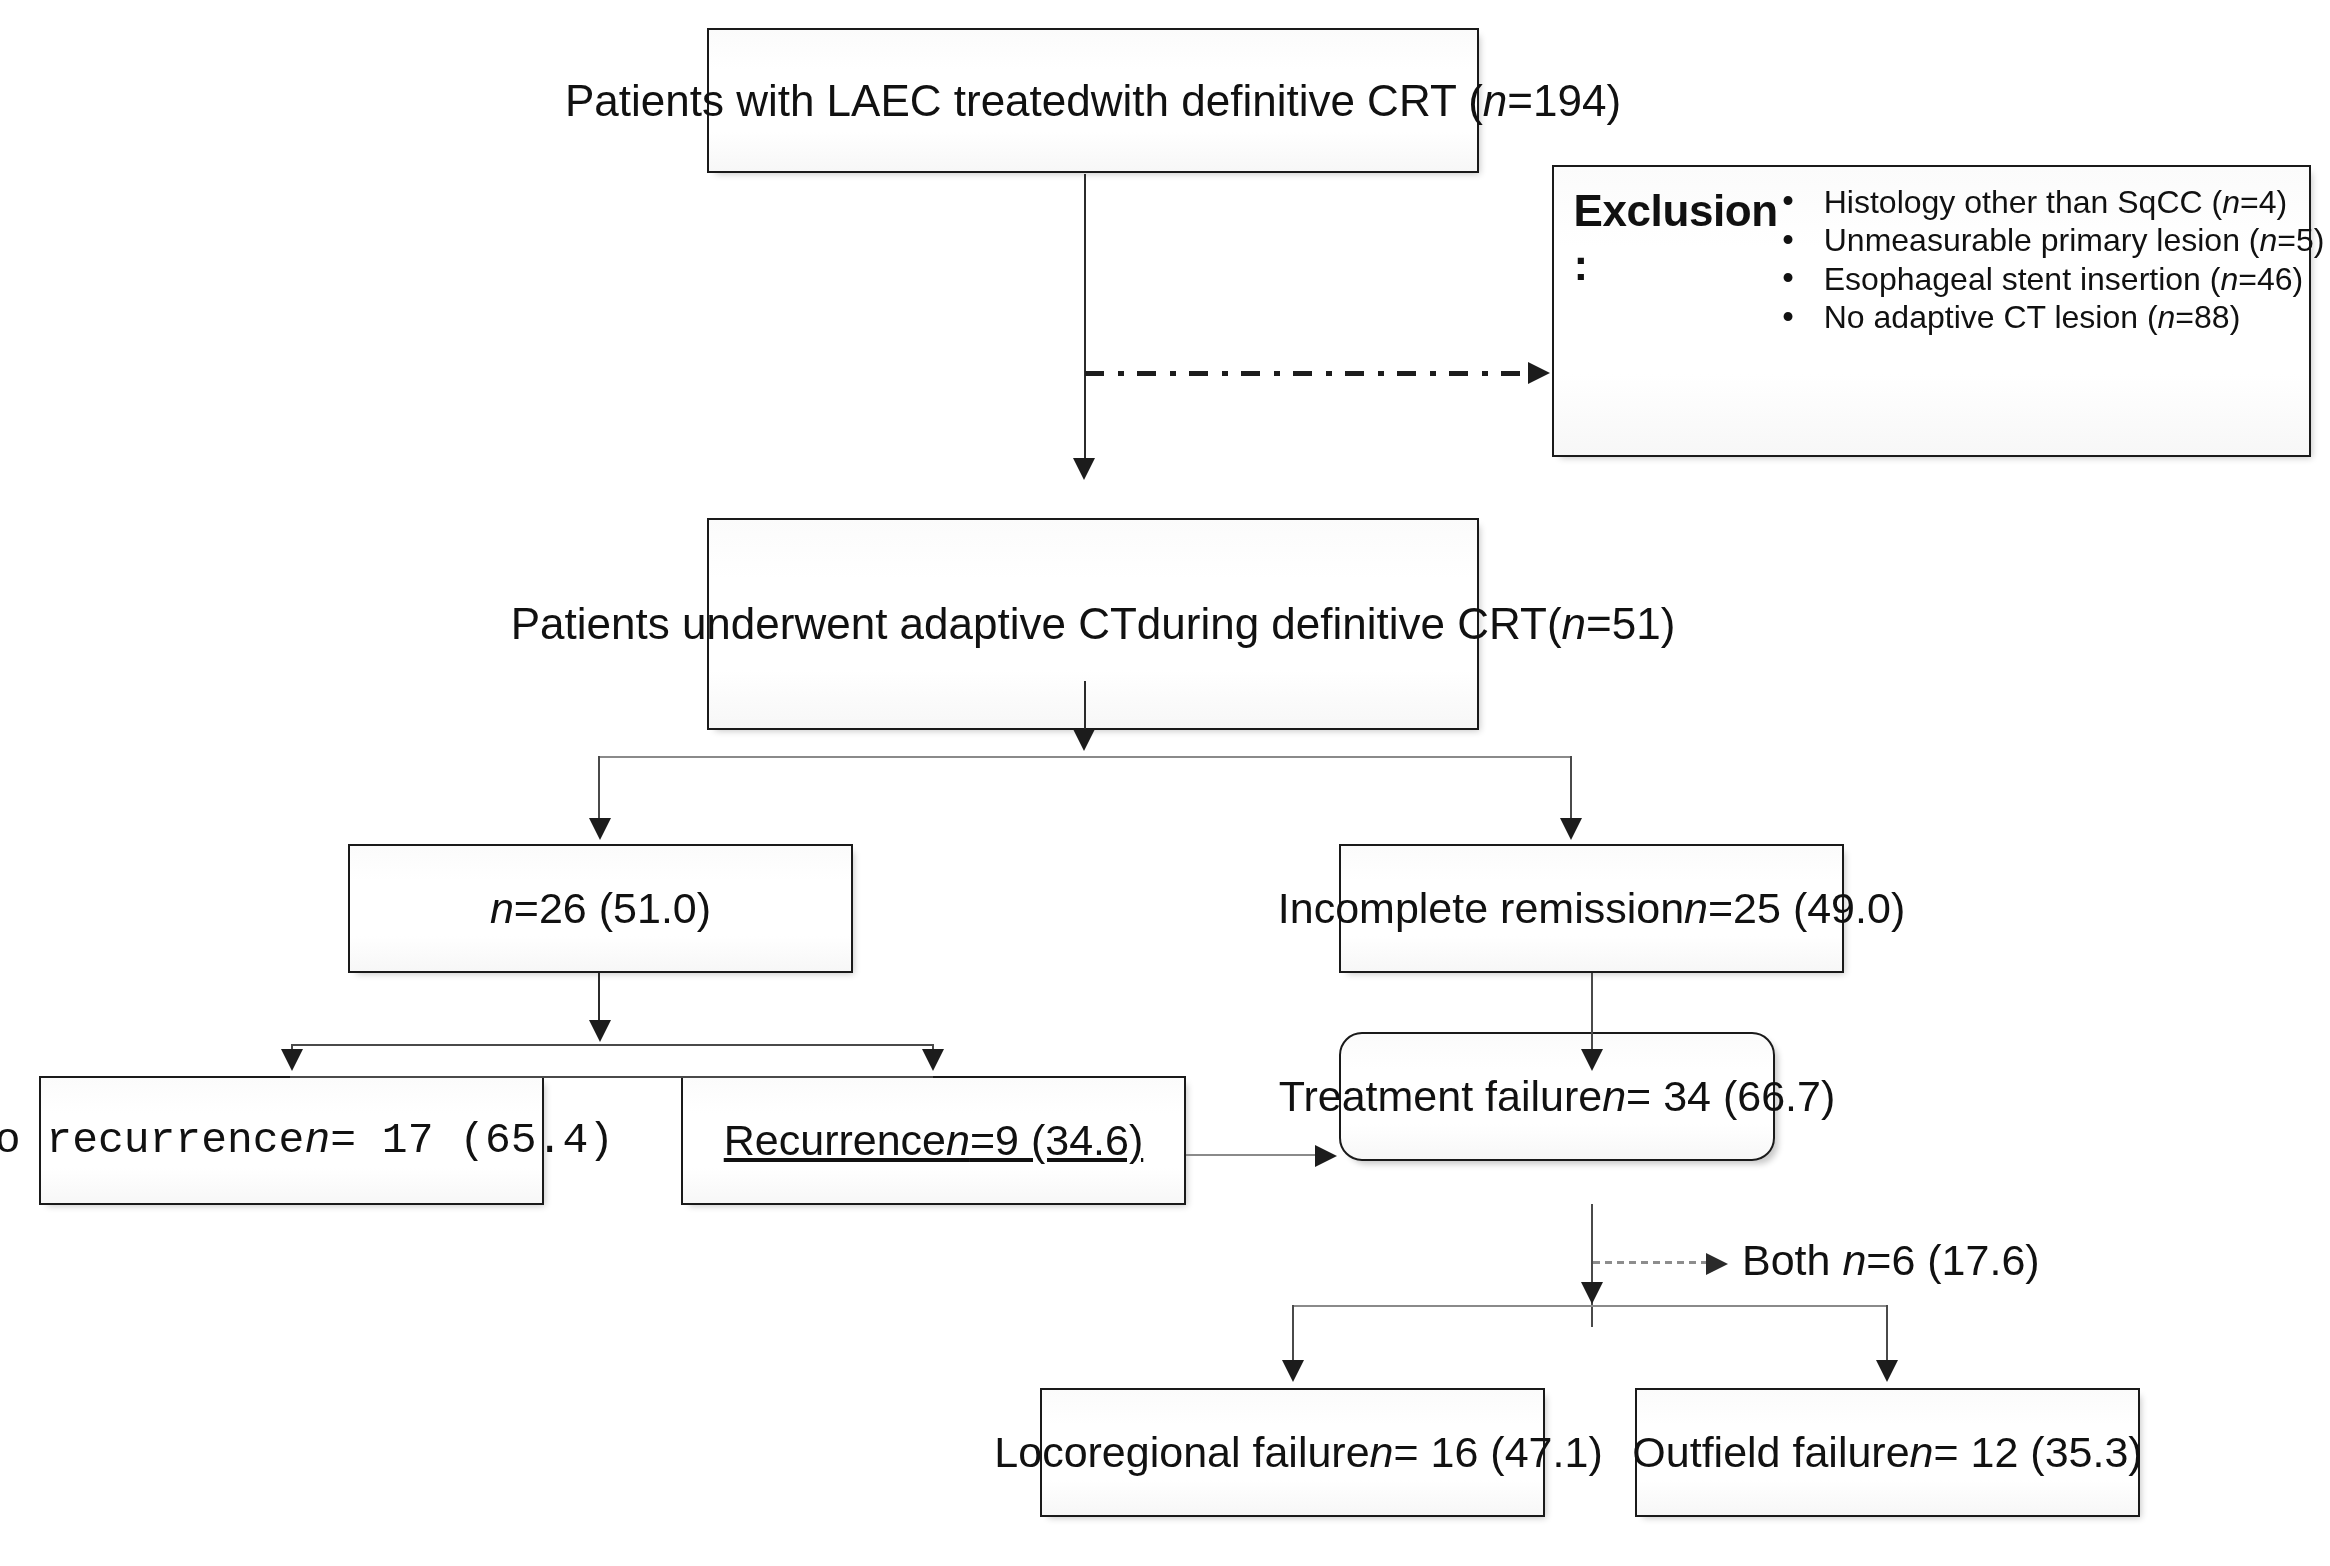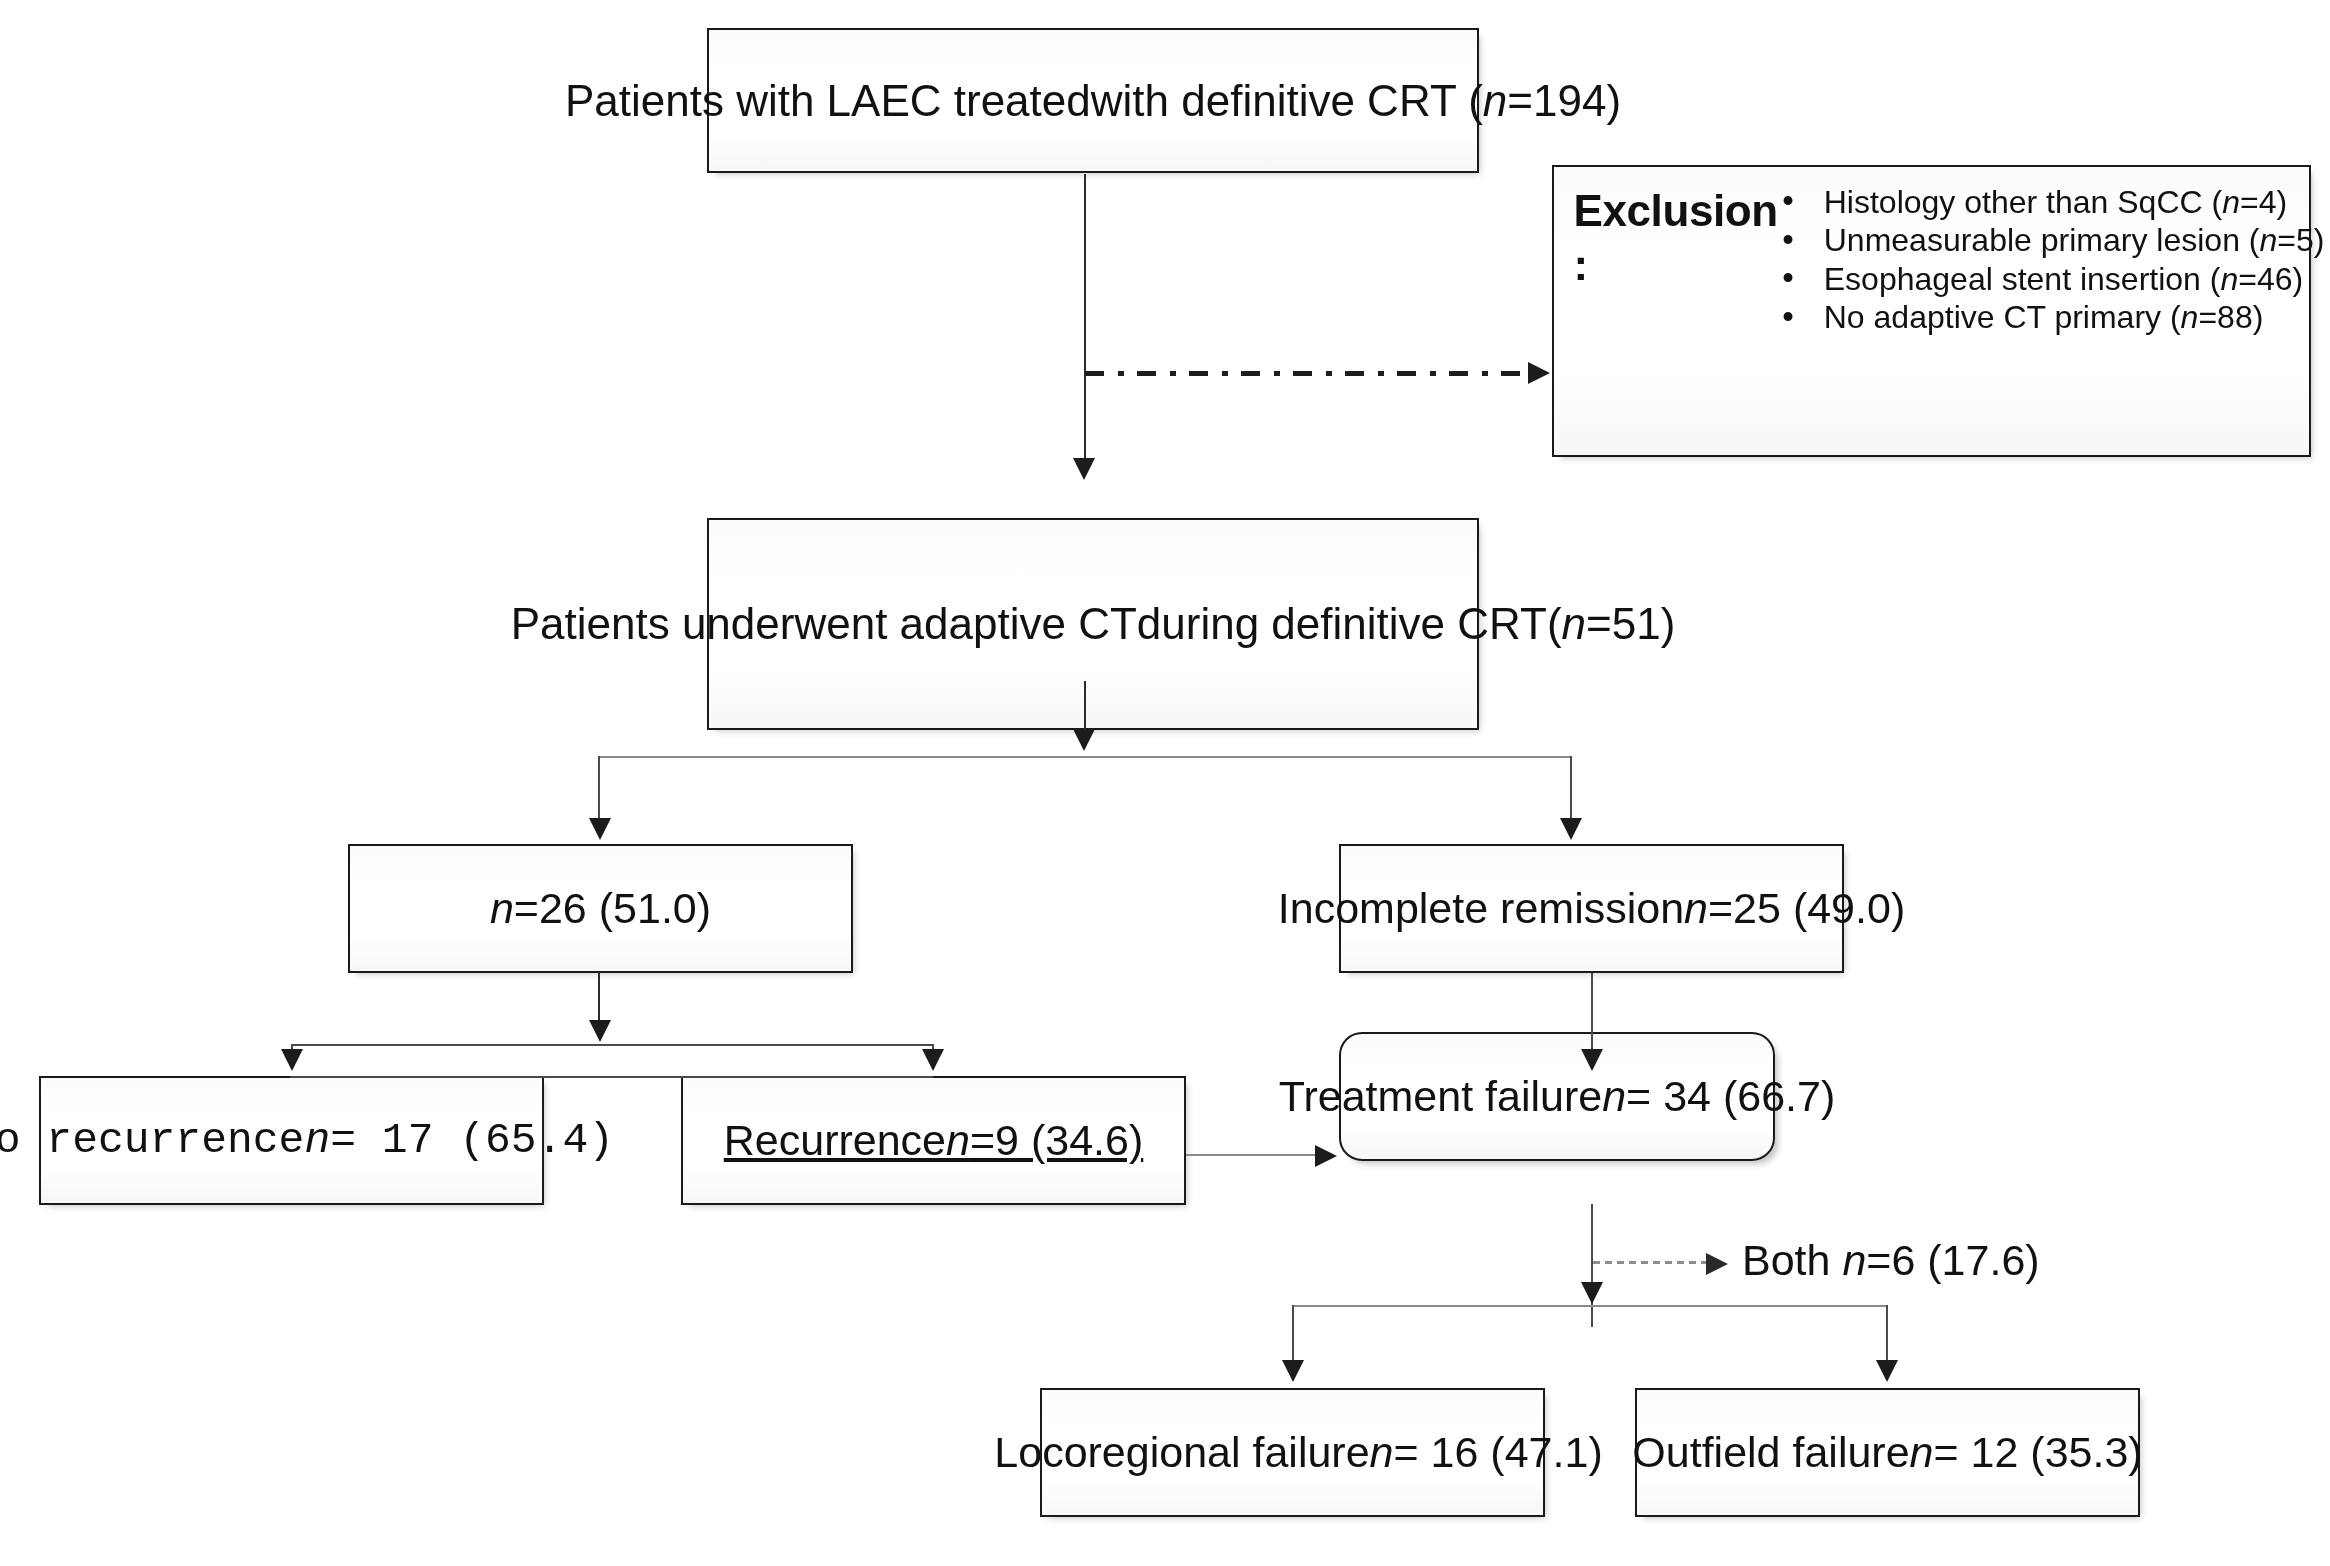--- a/index.html
+++ b/index.html
@@ -146,21 +146,21 @@
     <span class="ln">Patients with LAEC treated</span>
     <span class="ln"><span>with definitive CRT (</span><span class="nvar">n</span><span>=194)</span></span>
   </div>
 
   <div class="node" id="node-exclusion">
     <span class="excl-title">Exclusion :</span>
     <ul class="excl-list">
       <li><span>Histology other than SqCC (</span><span class="nvar">n</span><span>=4)</span></li>
       <li><span>Unmeasurable primary lesion (</span><span class="nvar">n</span><span>=5)</span></li>
       <li><span>Esophageal stent insertion (</span><span class="nvar">n</span><span>=46)</span></li>
-      <li><span>No adaptive CT primary (</span><span class="nvar">n</span><span>=88)</span></li>
+      <li><span>No adaptive CT lesion (</span><span class="nvar">n</span><span>=88)</span></li>
     </ul>
   </div>
 
   <div class="node" id="node-adaptive">
     <span class="ln">Patients underwent adaptive CT</span>
     <span class="ln">during definitive CRT</span>
     <span class="ln"><span>(</span><span class="nvar">n</span><span>=51)</span></span>
   </div>
 
   <div class="node" id="node-cr">

